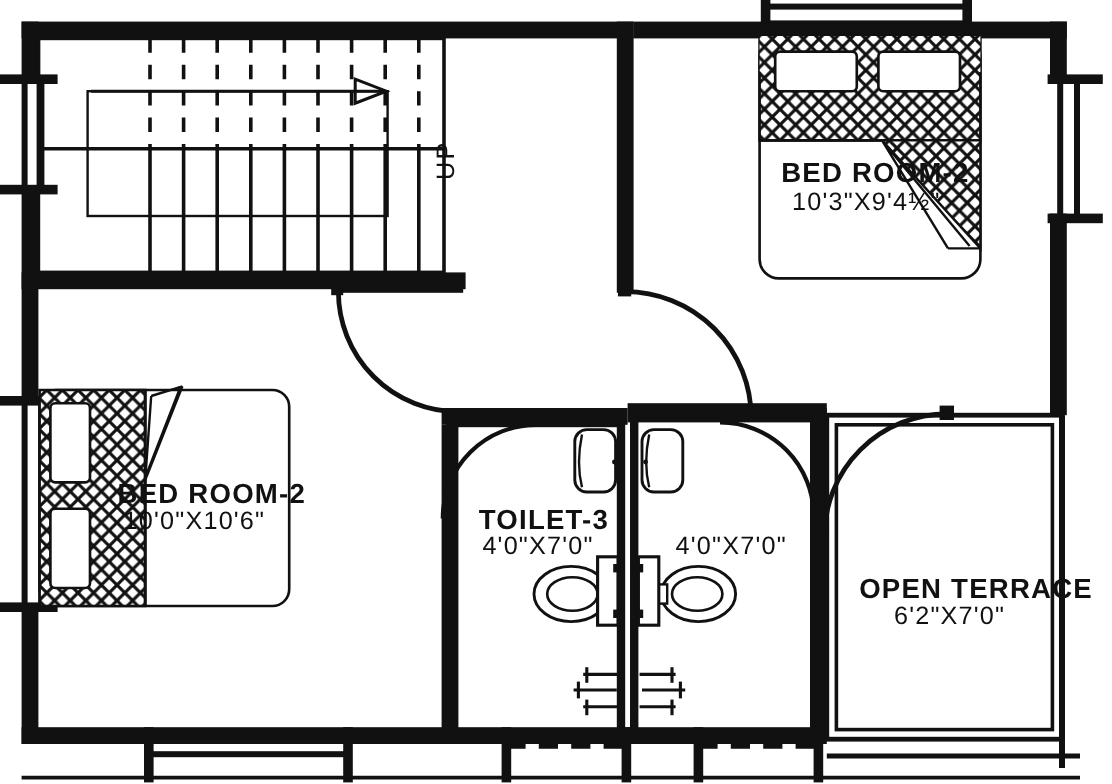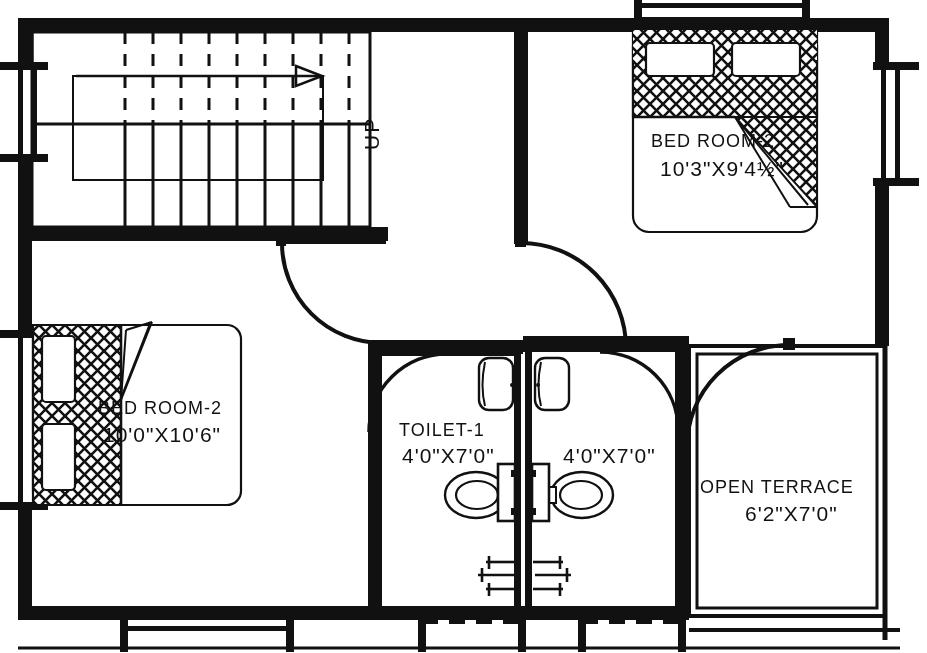--- a/index.html
+++ b/index.html
@@ -1,21 +1,21 @@
 <!DOCTYPE html>
 <html><head>
 <meta charset="utf-8">
 <style>
   html,body{margin:0;padding:0;background:#ffffff;}
   body{font-family:"Liberation Sans", sans-serif;}
   #plan-root{position:relative;width:927px;height:653px;background:#ffffff;overflow:hidden;}
   #plan-svg{position:absolute;left:0;top:0;width:927px;height:653px;}
   .lbl{position:absolute;white-space:nowrap;color:#111111;font-family:"Liberation Sans",sans-serif;
        letter-spacing:1px;user-select:none;}
-  .room-name{font-size:18px;font-weight:400;}
+  .room-name{font-size:23px;font-weight:700;}
   .room-dim{font-size:21px;font-weight:400;}
   .up-lbl{font-size:21px;letter-spacing:2px;}
 </style>
 </head>
 <body>
 
 <div id="plan-root">
 
   <svg id="plan-svg" viewBox="0 0 927 653" xmlns="http://www.w3.org/2000/svg">
 
@@ -267,23 +267,23 @@
     </g>
 
   </svg>
 
   <div class="lbl room-name" style="left:98px;top:398px;">BED ROOM-2</div>
   <div class="lbl room-dim" style="left:103px;top:423px;">10'0"X10'6"</div>
 
   <div class="lbl room-name" style="left:651px;top:131px;">BED ROOM-2</div>
   <div class="lbl room-dim" style="left:660px;top:157px;">10'3"X9'4½"</div>
 
-  <div class="lbl room-name" style="left:399px;top:420px;">TOILET-1</div>
+  <div class="lbl room-name" style="left:399px;top:420px;">TOILET-3</div>
   <div class="lbl room-dim" style="left:402px;top:444px;">4'0"X7'0"</div>
 
   <div class="lbl room-dim" style="left:563px;top:444px;">4'0"X7'0"</div>
 
-  <div class="lbl room-name" style="left:700px;top:477px;text-align:center;">OPEN TERRACE</div>
+  <div class="lbl room-name" style="left:716px;top:477px;text-align:center;">OPEN TERRACE</div>
   <div class="lbl room-dim" style="left:745px;top:502px;">6'2"X7'0"</div>
 
   <div class="lbl up-lbl" style="left:360px;top:150px;transform:rotate(-90deg);transform-origin:left top;">UP</div>
 
 </div>
 
 </body></html>

